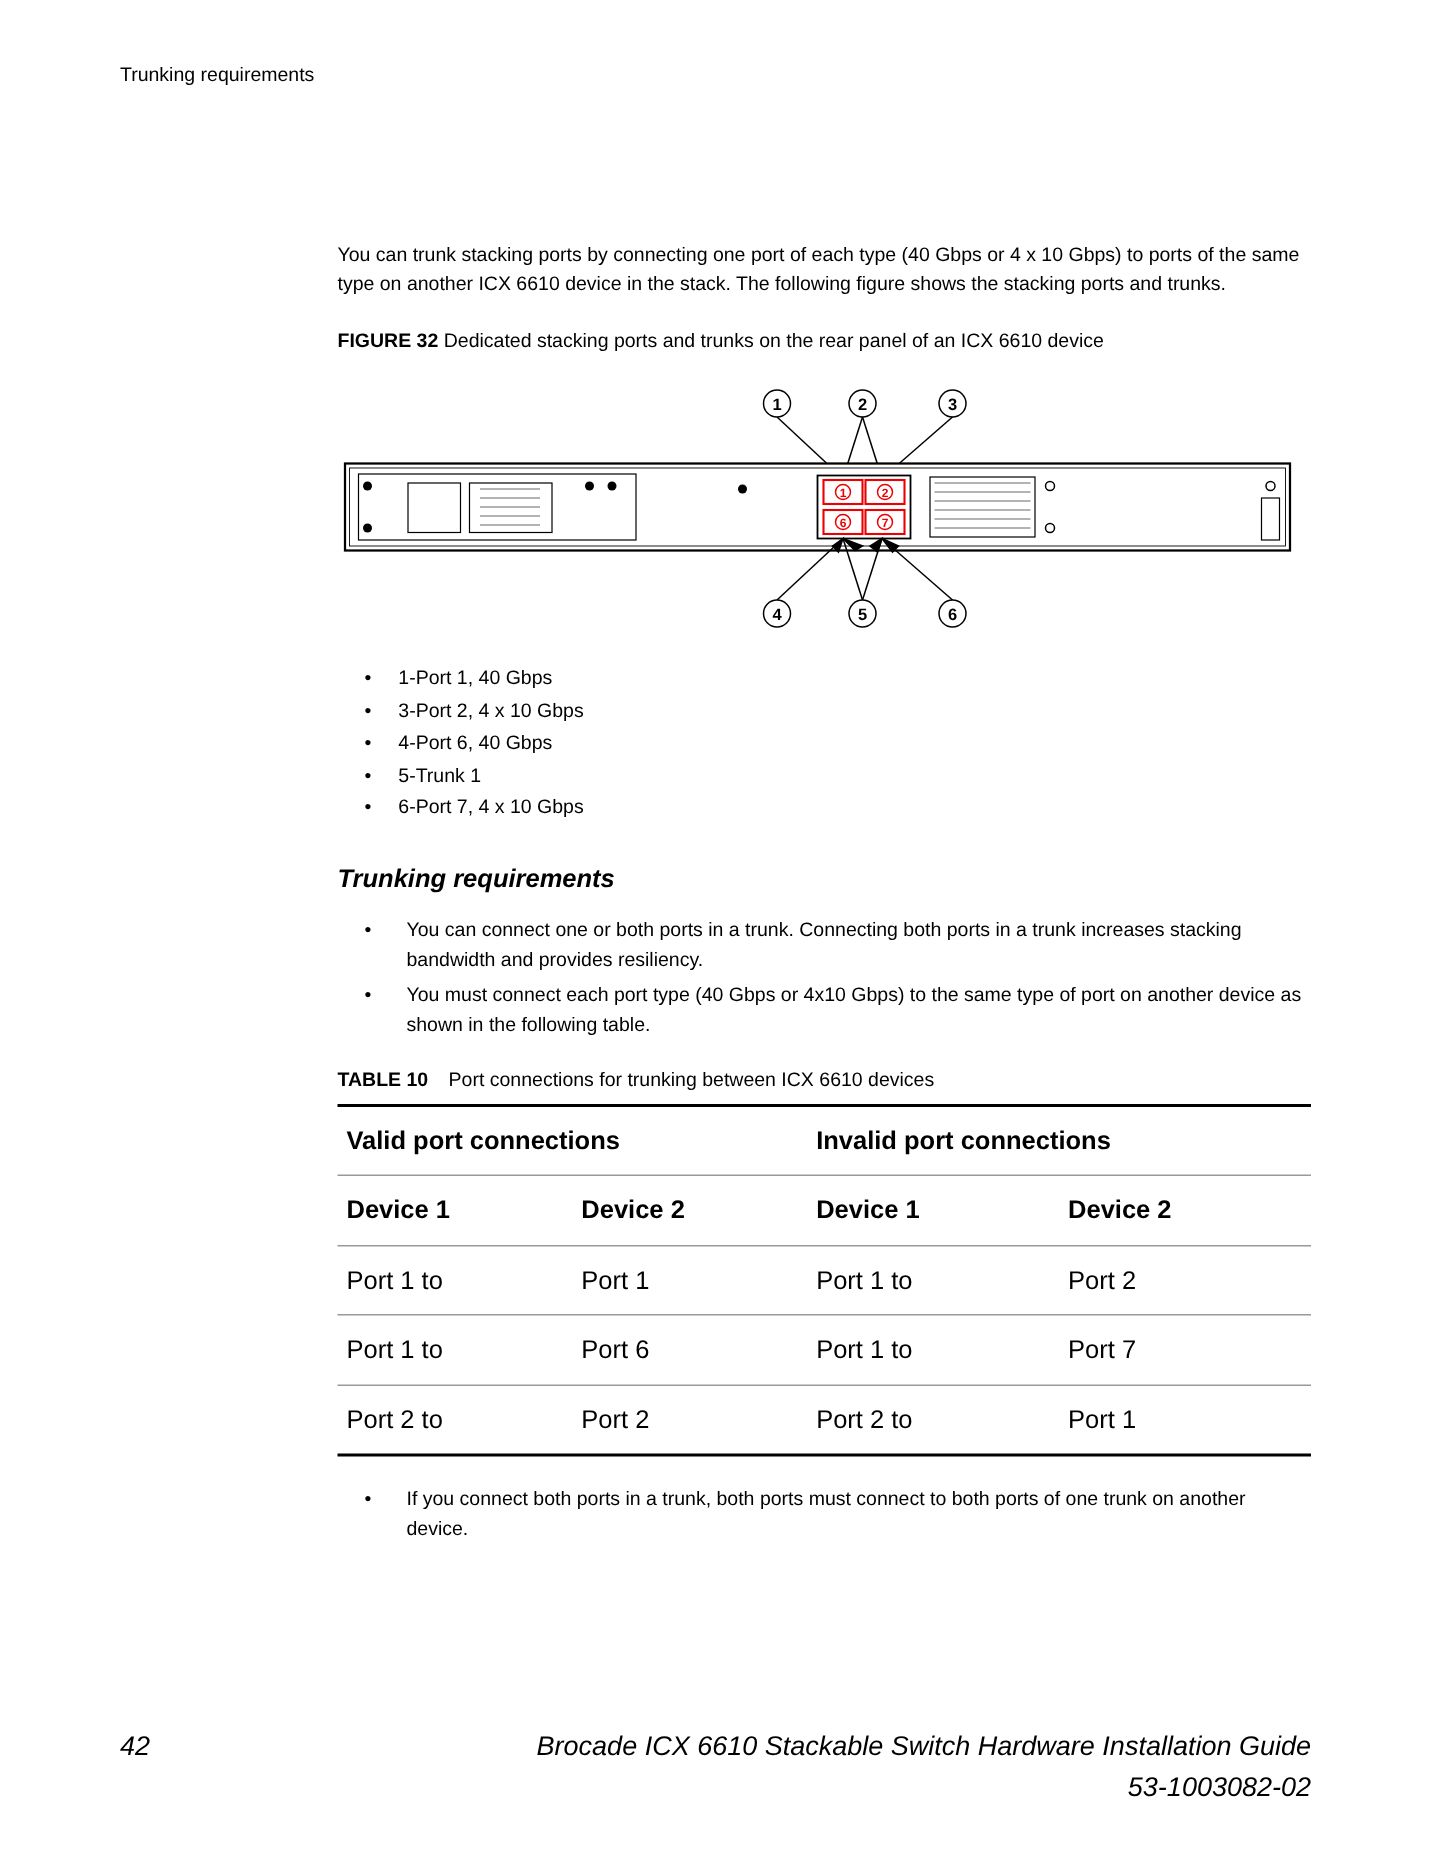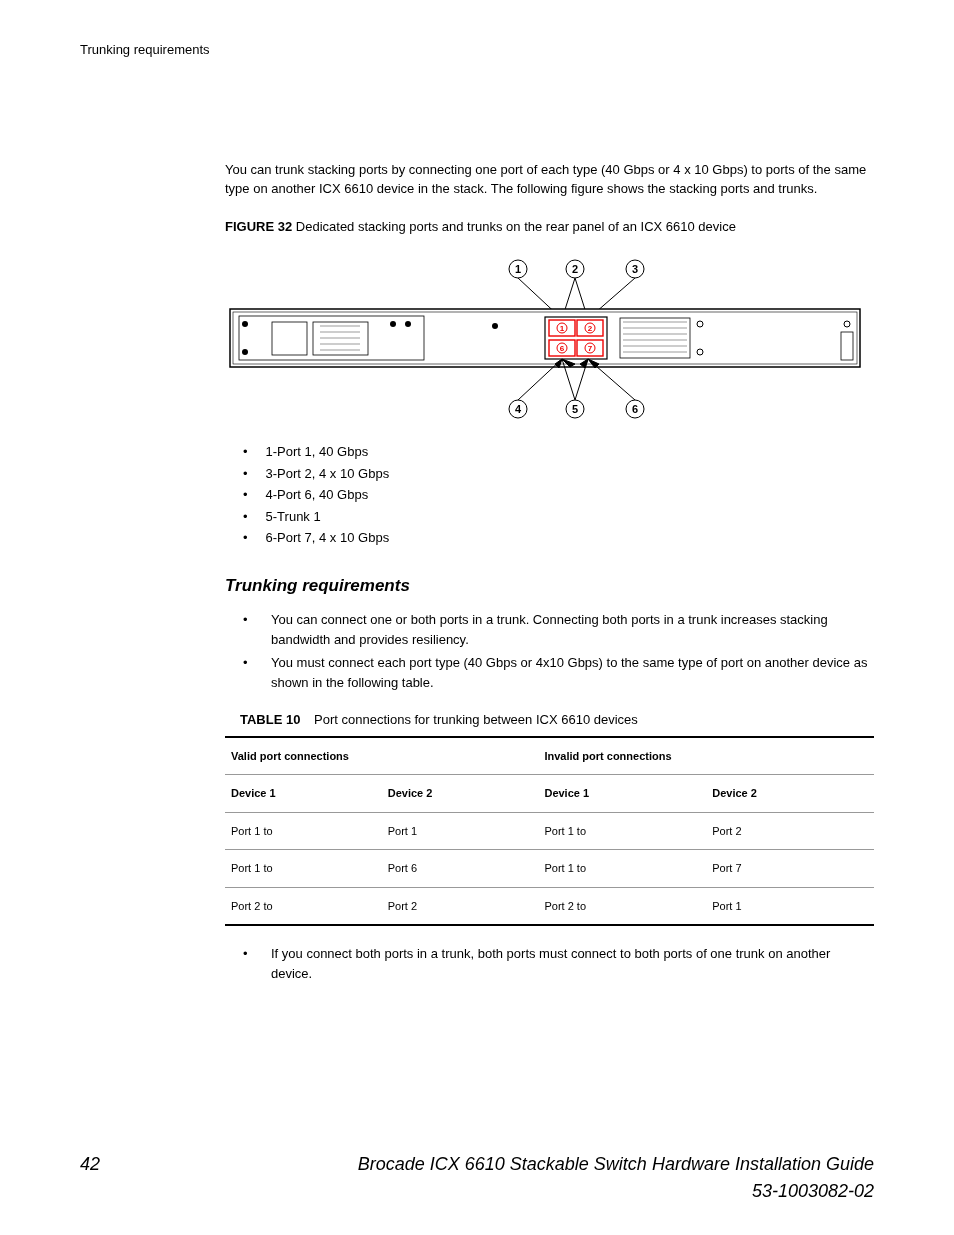--- a/index.html
+++ b/index.html
@@ -45,30 +45,30 @@
       margin: 18px 0 12px 0;
     }
     .bullets {
       list-style: none;
       margin-left: 18px;
       margin-bottom: 18px;
     }
     .bullets li { margin-bottom: 4px; padding-left: 28px; position: relative; }
     .bullets li::before { content: "•"; position: absolute; left: 0; }
     .table-caption { margin-bottom: 6px; }
-    .table-caption strong { font-weight: bold; margin-right: 10px; margin-left: 15px; }
+    .table-caption strong { font-weight: bold; margin-right: 10px; }
     table {
       width: 100%;
       border-collapse: collapse;
       margin-bottom: 18px;
     }
     table th, table td {
       text-align: left;
       padding: 10px 6px;
-      font-size: 11px;
+      font-size: 17px;
     }
     .tr-top { border-top: 2px solid #000; }
     .tr-b { border-bottom: 1px solid #999; }
     .tr-b2 { border-bottom: 2px solid #000; }
     th { font-weight: bold; }
     .note-block {
       border-top: 1px solid #000;
       border-bottom: 1px solid #000;
       padding: 6px 0 8px 0;
       margin-top: 22px;

